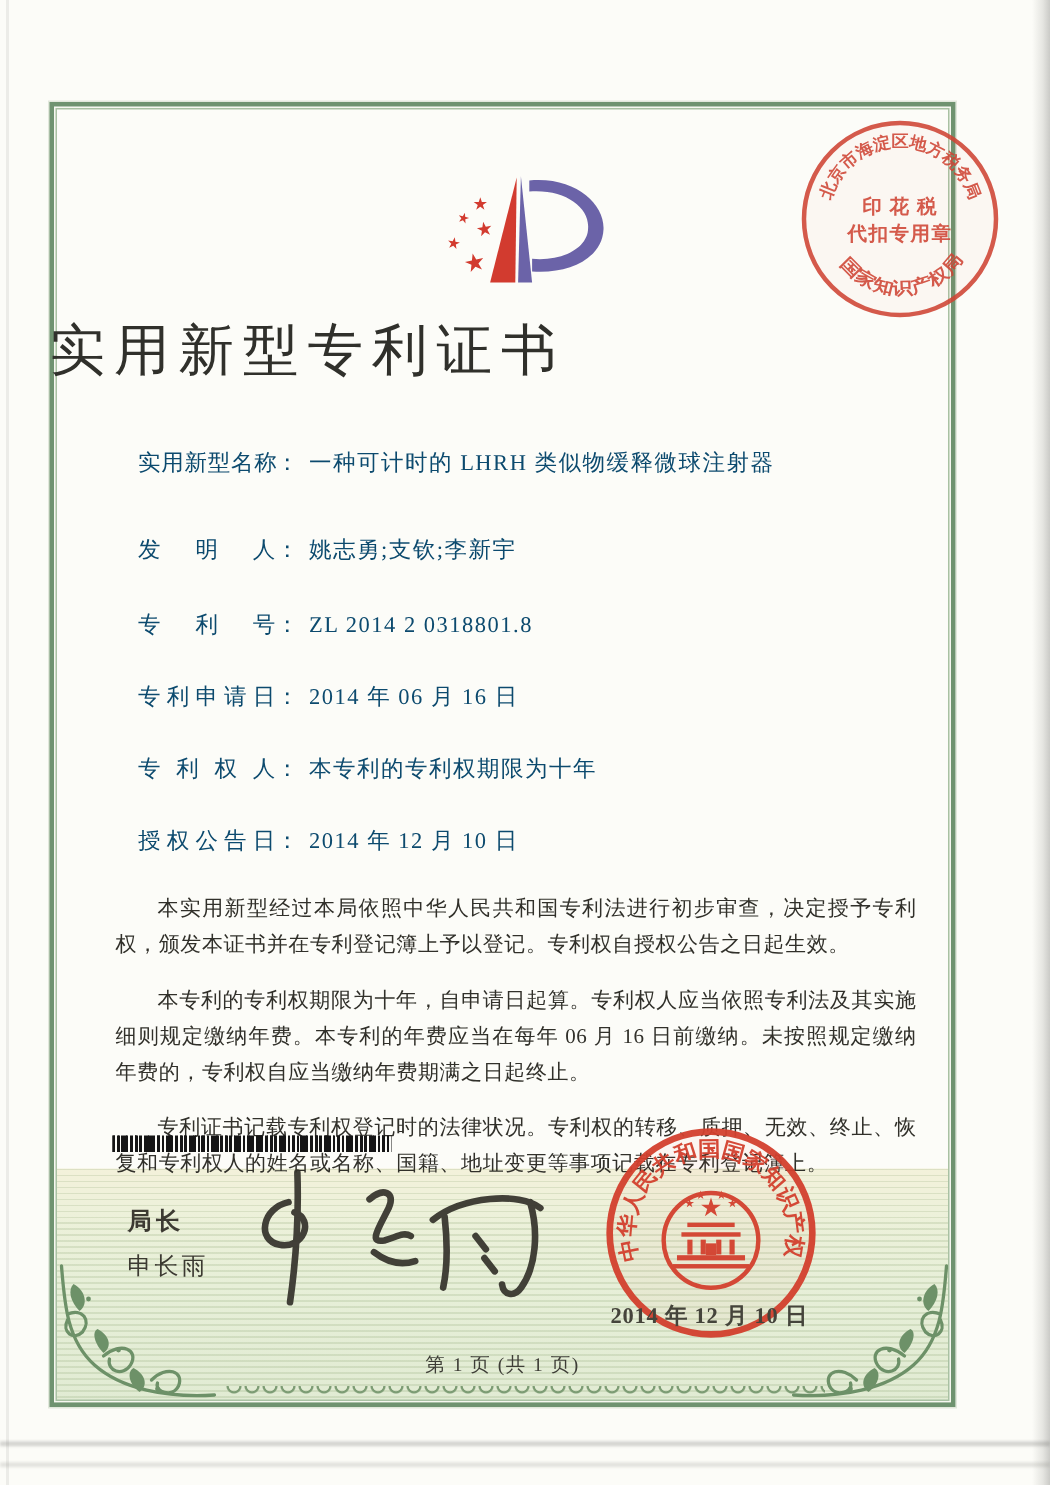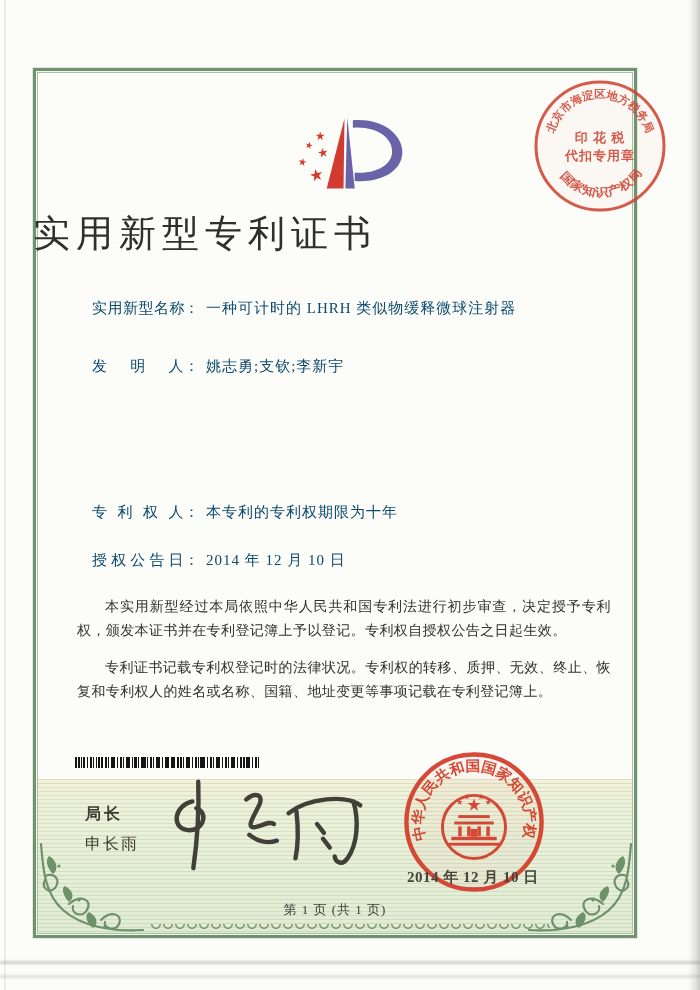--- a/index.html
+++ b/index.html
@@ -141,29 +141,36 @@
     <text x="70" y="66" text-anchor="middle" font-size="13" font-weight="bold" fill="#cf4434" letter-spacing="1">印 花 税</text>
     <text x="70" y="84" text-anchor="middle" font-size="13" font-weight="bold" fill="#cf4434" letter-spacing="1">代扣专用章</text>
   </svg>
 
   <div class="frow r1">
     <span class="flabel">实用新型名称</span><span class="fcolon">：</span><span class="fvalue">一种可计时的 LHRH 类似物缓释微球注射器</span>
   </div>
   <div class="frow r2">
     <span class="flabel">发明人</span><span class="fcolon">：</span><span class="fvalue">姚志勇;支钦;李新宇</span>
   </div>
+  <div class="frow r3">
+    <span class="flabel">专利号</span><span class="fcolon">：</span><span class="fvalue">ZL 2014 2 0318801.8</span>
+  </div>
+  <div class="frow r4">
+    <span class="flabel">专利申请日</span><span class="fcolon">：</span><span class="fvalue">2014 年 06 月 16 日</span>
+  </div>
   <div class="frow r5">
     <span class="flabel">专利权人</span><span class="fcolon">：</span><span class="fvalue">本专利的专利权期限为十年</span>
   </div>
   <div class="frow r6">
     <span class="flabel">授权公告日</span><span class="fcolon">：</span><span class="fvalue">2014 年 12 月 10 日</span>
   </div>
 
   <div class="paras">
     <p>本实用新型经过本局依照中华人民共和国专利法进行初步审查，决定授予专利权，颁发本证书并在专利登记簿上予以登记。专利权自授权公告之日起生效。</p>
+    <p>本专利的专利权期限为十年，自申请日起算。专利权人应当依照专利法及其实施细则规定缴纳年费。本专利的年费应当在每年 06 月 16 日前缴纳。未按照规定缴纳年费的，专利权自应当缴纳年费期满之日起终止。</p>
     <p>专利证书记载专利权登记时的法律状况。专利权的转移、质押、无效、终止、恢复和专利权人的姓名或名称、国籍、地址变更等事项记载在专利登记簿上。</p>
   </div>
 
   <div class="barcode"></div>
 
   <div class="signer-title">局长</div>
   <div class="signer-name">申长雨</div>
 
   <svg class="signature" viewBox="0 0 230 110">
     <g stroke="#34322b" stroke-width="4.5" fill="none" stroke-linecap="round" stroke-linejoin="round" opacity="0.92">

